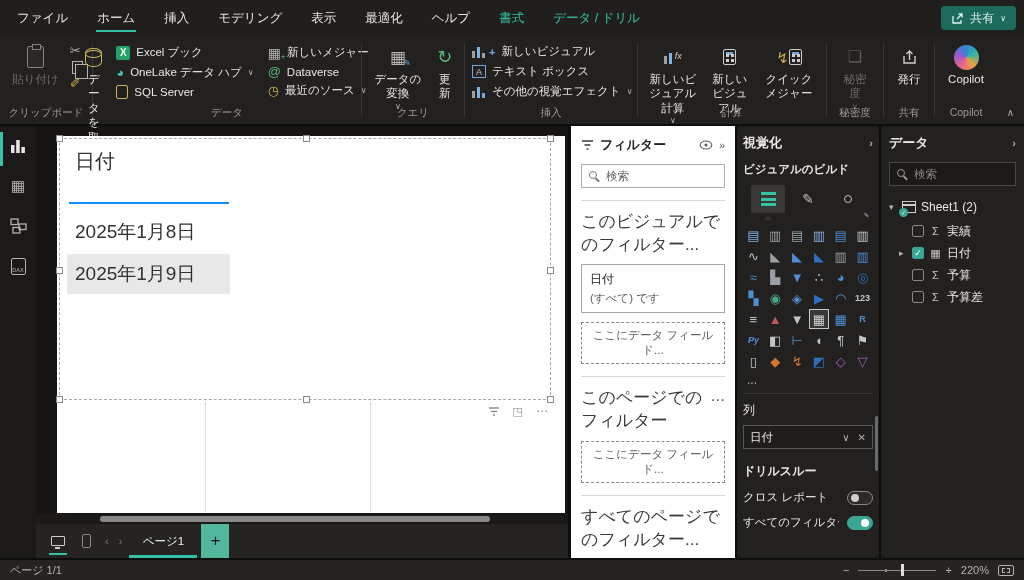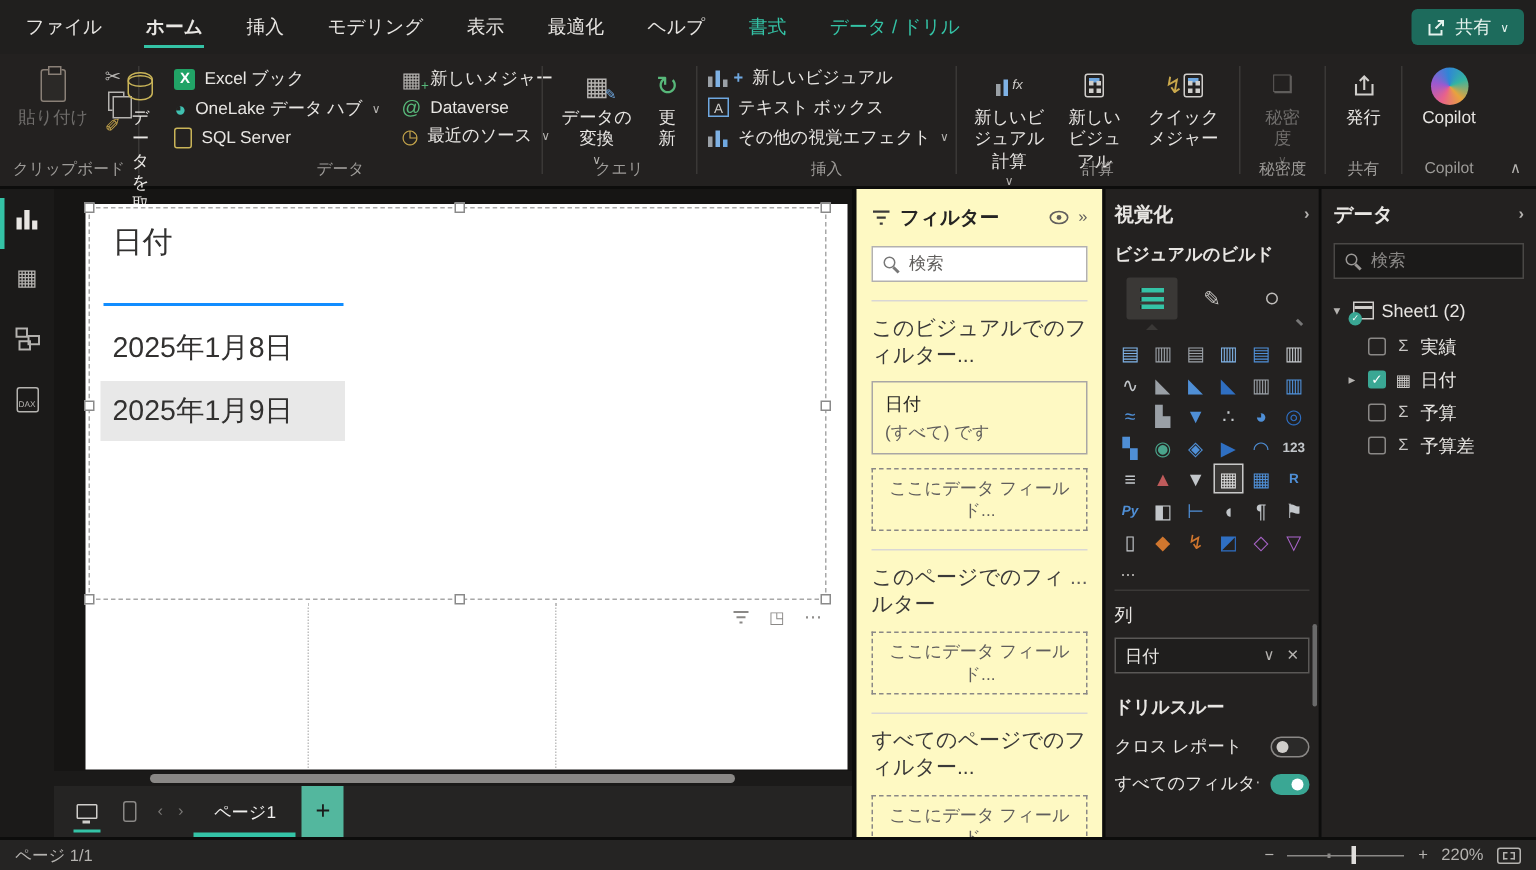--- a/index.html
+++ b/index.html
@@ -7,21 +7,21 @@
     --rowsel:#e8e8e8; --toggleon:#3aa794;
   }
   *{box-sizing:border-box}
   html,body{margin:0;padding:0;width:1024px;height:580px;overflow:hidden;
     background:#161514;color:#e8e6e3;
     font-family:"Liberation Sans","DejaVu Sans",sans-serif;font-size:12px}
   
   .menubar{height:36px;background:#201f1e;display:flex;align-items:center;padding:0 8px 0 16px}
   .menu-items{display:flex;align-items:center;gap:27px}
   .mitem{font-size:12.5px;color:#e8e6e3;cursor:default;position:relative;padding:9px 1px}
-  .mitem.active{font-weight:bold}
+  .mitem.active{font-weight:normal}
   .mitem.active::after{content:"";position:absolute;left:0;right:0;bottom:4px;height:2px;background:var(--accent)}
   .mitem.accent{color:var(--accent)}
   .share-btn{margin-left:auto;background:var(--share);border-radius:4px;height:24px;display:flex;align-items:center;gap:6px;padding:0 10px;color:#e4f2ed;font-size:12px}
   
   .ribbon{height:90px;background:#232120;display:flex;position:relative;border-bottom:2px solid #0d0d0c}
   .grp{display:flex;flex-direction:column;padding:3px 4px 0}
   .grp-content{height:64px;display:flex;align-items:flex-start;justify-content:center}
   .grp-label{text-align:center;font-size:10.5px;color:#9d9b98;padding-top:3px}
   .vdiv{width:1px;background:#3a3836;margin:8px 0}
   .bigbtn{display:flex;flex-direction:column;align-items:center;padding:3px 7px 0;font-size:11.5px;line-height:1.25;text-align:center;border-radius:2px}
@@ -77,32 +77,32 @@
   .viewbtn{width:24px;height:28px;display:flex;align-items:center;justify-content:center;position:relative}
   .viewbtn.sel::after{content:"";position:absolute;left:3px;right:3px;bottom:0;height:2px;background:var(--accent)}
   .ico-monitor{width:14px;height:10px;border:1.5px solid #d0cecb;border-radius:1px;position:relative}
   .ico-monitor::after{content:"";position:absolute;left:3px;bottom:-4px;width:5px;height:2px;background:#d0cecb}
   .ico-phone{width:9px;height:14px;border:1.5px solid #8a8886;border-radius:2px}
   .navarrow{color:#7a7876;font-size:11px;padding:0 3px}
   .ptab{height:34px;min-width:68px;display:flex;align-items:center;justify-content:center;font-size:11.5px;color:#f0efee;position:relative;padding:0 12px}
   .ptab::after{content:"";position:absolute;left:0;right:0;bottom:0;height:3px;background:var(--accent)}
   .addpage{width:28px;height:34px;background:var(--addpage);color:#1a1a1a;font-size:17px;display:flex;align-items:center;justify-content:center}
   
-  .filter-pane{width:167px;background:#fef9c3;color:#252423;border-left:3px solid #0d0d0c;padding:10px 10px 0;overflow:hidden}
+  .filter-pane{width:167px;background:#ffffff;color:#252423;border-left:3px solid #0d0d0c;padding:10px 10px 0;overflow:hidden}
   .fp-head{display:flex;align-items:center;gap:6px}
   .fp-title{font-weight:bold;font-size:13px;flex:1}
   .fp-dim{color:#605e5c;font-size:11px}
   .searchbox{margin-top:10px;position:relative}
   .searchbox input{width:100%;height:24px;border:1px solid #b3b1af;background:#fff;padding:0 4px 0 24px;font-size:11.5px;color:#252423;outline:none;font-family:inherit}
   .searchbox input::placeholder{color:#605e5c}
   .mag{width:8px;height:8px;border:1.5px solid #777;border-radius:50%;position:absolute;left:8px;top:7px}
   .mag::after{content:"";position:absolute;width:5px;height:1.5px;background:#777;transform:rotate(45deg);right:-4px;bottom:-2px}
   .fp-sec{border-top:1px solid #d9d7d5;margin-top:12px;padding-top:9px}
   .fp-sec:first-of-type{border-top:1px solid #d9d7d5}
-  .fp-label{font-size:14px;color:#3b3a39;display:flex}
+  .fp-label{font-size:17px;color:#3b3a39;display:flex}
   .fp-label .more{margin-left:auto;color:#605e5c}
   .fcard{border:1px solid #a9a7a5;margin-top:8px;padding:6px 8px}
   .fcard .f1{font-size:12px;color:#252423}
   .fcard .f2{font-size:11.5px;color:#605e5c;margin-top:3px}
   .dropzone{border:1px dashed #8a8886;margin-top:9px;height:42px;display:flex;align-items:center;justify-content:center;color:#605e5c;font-size:11.5px;text-align:center;padding:0 6px}
   
   .viz-pane{width:144px;background:#232120;border-left:2px solid #0d0d0c;padding:8px 6px 17px;position:relative;overflow:hidden}
   .vp-head{display:flex;align-items:center;font-weight:bold;font-size:13px}
   .vp-head .fp-dim{margin-left:auto}
   .vp-sub{font-weight:bold;font-size:11.5px;margin-top:10px}

